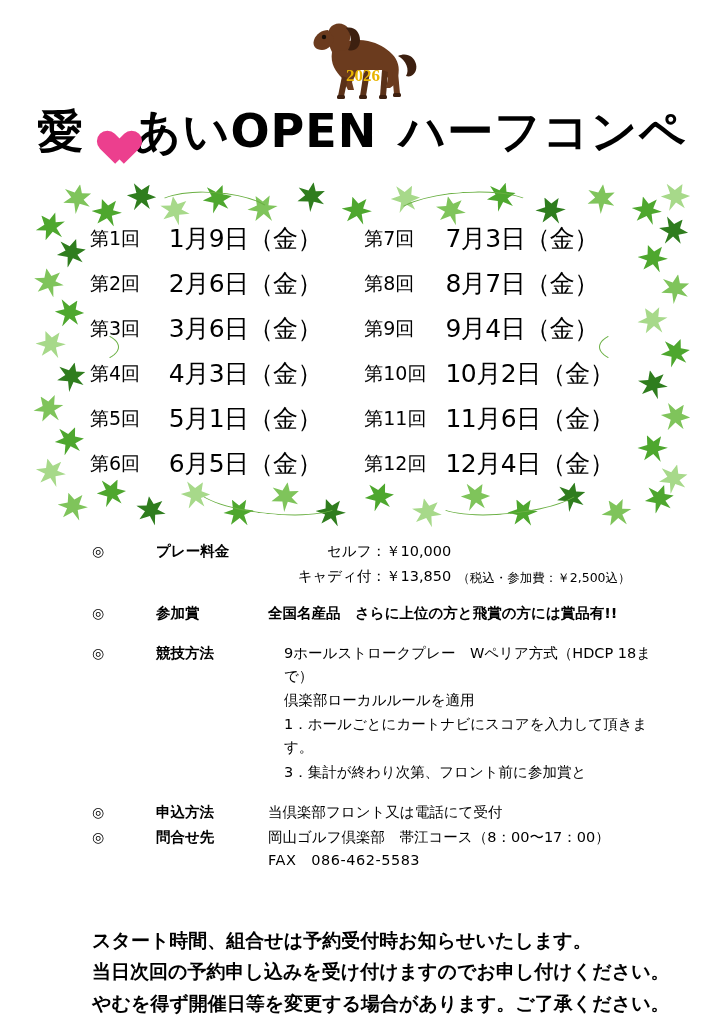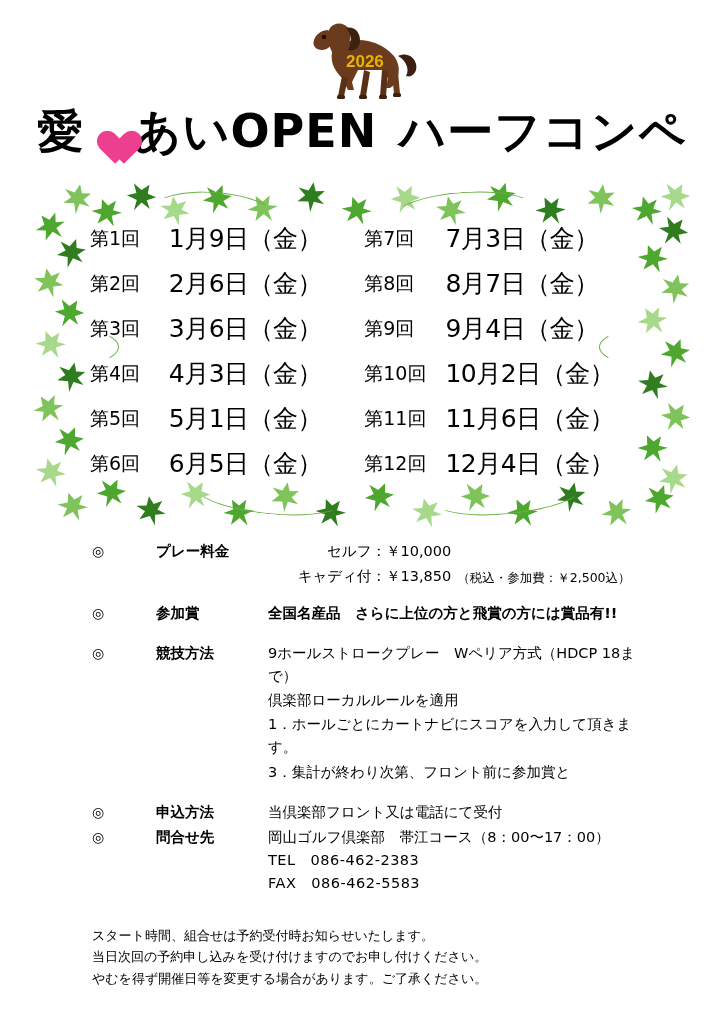--- a/index.html
+++ b/index.html
@@ -23,26 +23,26 @@
     display: flex;
     justify-content: center;
     align-items: flex-start;
   }
   .horse {
     position: relative;
     width: 120px; height: 86px;
   }
   .horse-year {
     position: absolute;
-    left: 44px; top: 34px;
+    left: 44px; top: 48px;
     font-size: 17px;
     font-weight: bold;
     color: #e8b400;
     letter-spacing: 0px;
-    font-family: Liberation Sans, sans-serif;
+    font-family: Liberation Serif, serif;
     z-index: 5;
   }
 
   
   .title-row {
     position: absolute;
     top: 98px; left: 0; right: 0;
     height: 66px;
     display: flex;
     align-items: center;
@@ -137,34 +137,34 @@
   .lbl  { width: 112px; flex: 0 0 112px; font-weight: bold; margin-left: 44px; }
   .body { flex: 1; }
 
   .fee-grid { display: grid; grid-template-columns: 118px auto; row-gap: 2px; text-align: right; }
   .fee-amt { font-family: "DejaVu Sans", sans-serif; }
   .tax-note { font-size: 12.5px; }
 
   .fee-block { display: flex; align-items: flex-end; }
   .bold { font-weight: bold; }
 
-  .rules-line { margin-bottom: 1px; }
+  .rules-line { margin-bottom: 1px; margin-left: 16px; }
   .num-item { padding-left: 0px; }
   .indent { padding-left: 22px; }
 
   .tel-line { letter-spacing: 0.5px; }
 
   
   .footer {
     position: absolute;
     left: 92px; top: 925px;
     width: 580px;
     font-family: "DejaVu Sans", sans-serif;
-    font-size: 13px;
-    font-weight: normal;
+    font-size: 19px;
+    font-weight: bold;
     line-height: 1.65;
   }
 </style>
 </head>
 <body>
 
 <div class="horse-wrap">
   <div class="horse">
     <svg width="120" height="86" viewBox="0 0 120 86" xmlns="http://www.w3.org/2000/svg">
 
@@ -348,21 +348,20 @@
     <div class="mark">◎</div>
     <div class="lbl">申込方法</div>
     <div class="body">当倶楽部フロント又は電話にて受付</div>
   </div>
 
   <div class="info-row">
     <div class="mark">◎</div>
     <div class="lbl">問合せ先</div>
     <div class="body">
       <div>岡山ゴルフ倶楽部　帯江コース（8：00〜17：00）</div>
-      <div class="tel-line">TEL　086-462-2383</div>
       <div class="tel-line">FAX　086-462-5583</div>
     </div>
   </div>
 </div>
 
 <div class="footer">
   <div>スタート時間、組合せは予約受付時お知らせいたします。</div>
   <div>当日次回の予約申し込みを受け付けますのでお申し付けください。</div>
   <div>やむを得ず開催日等を変更する場合があります。ご了承ください。</div>
 </div>

